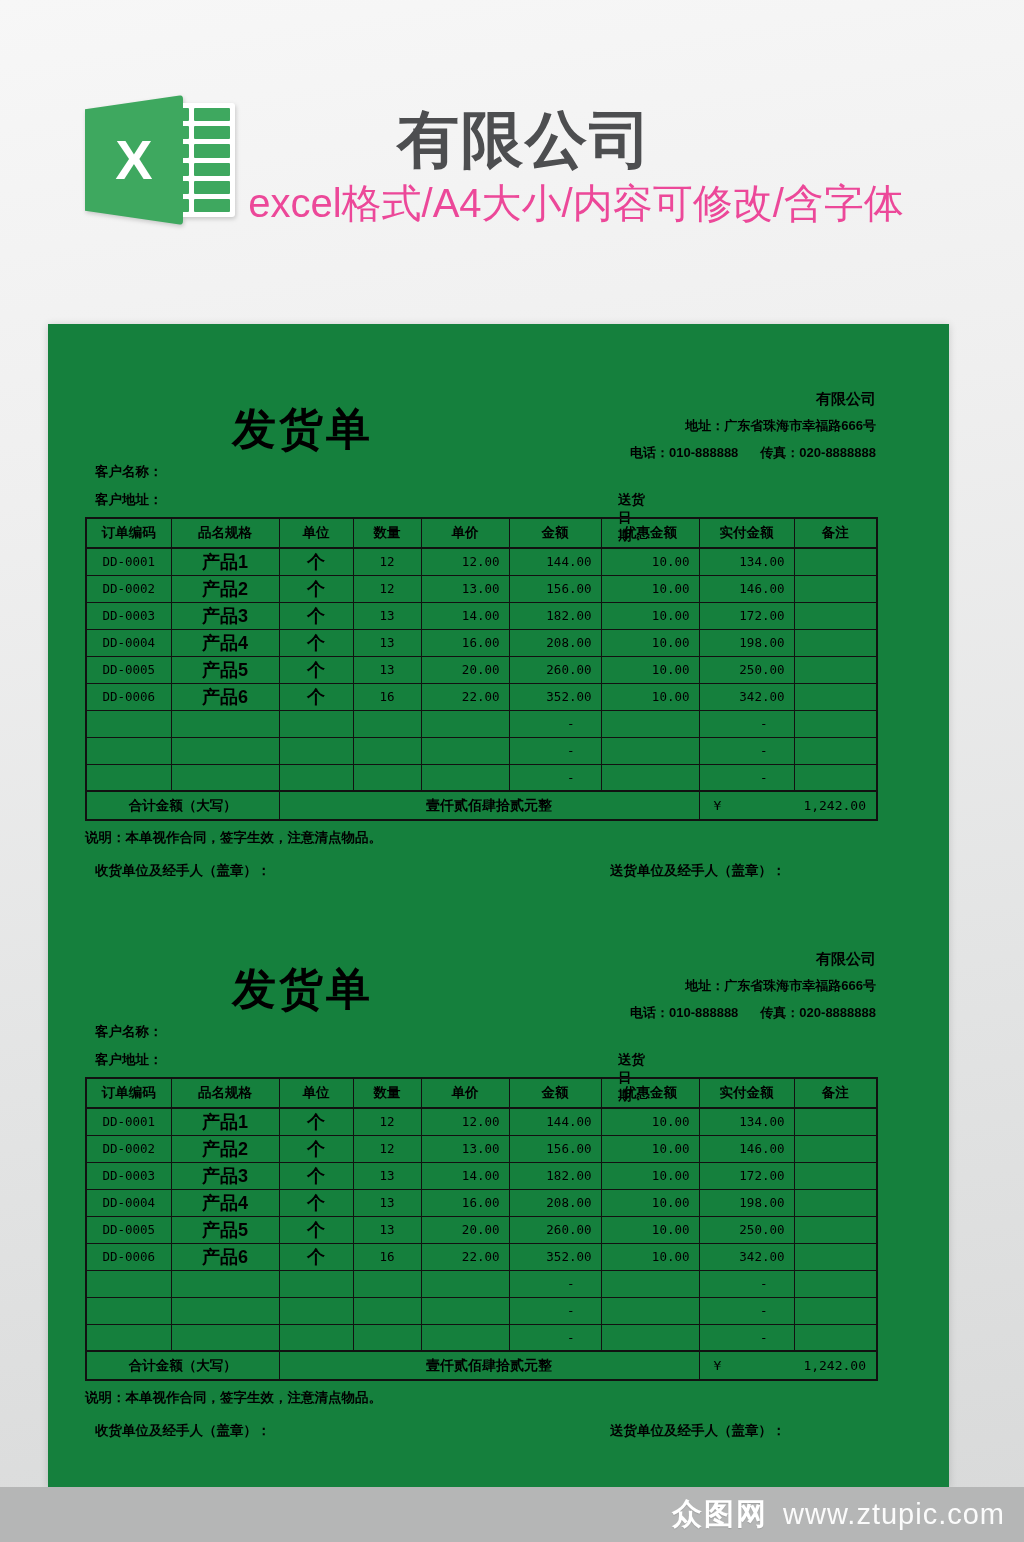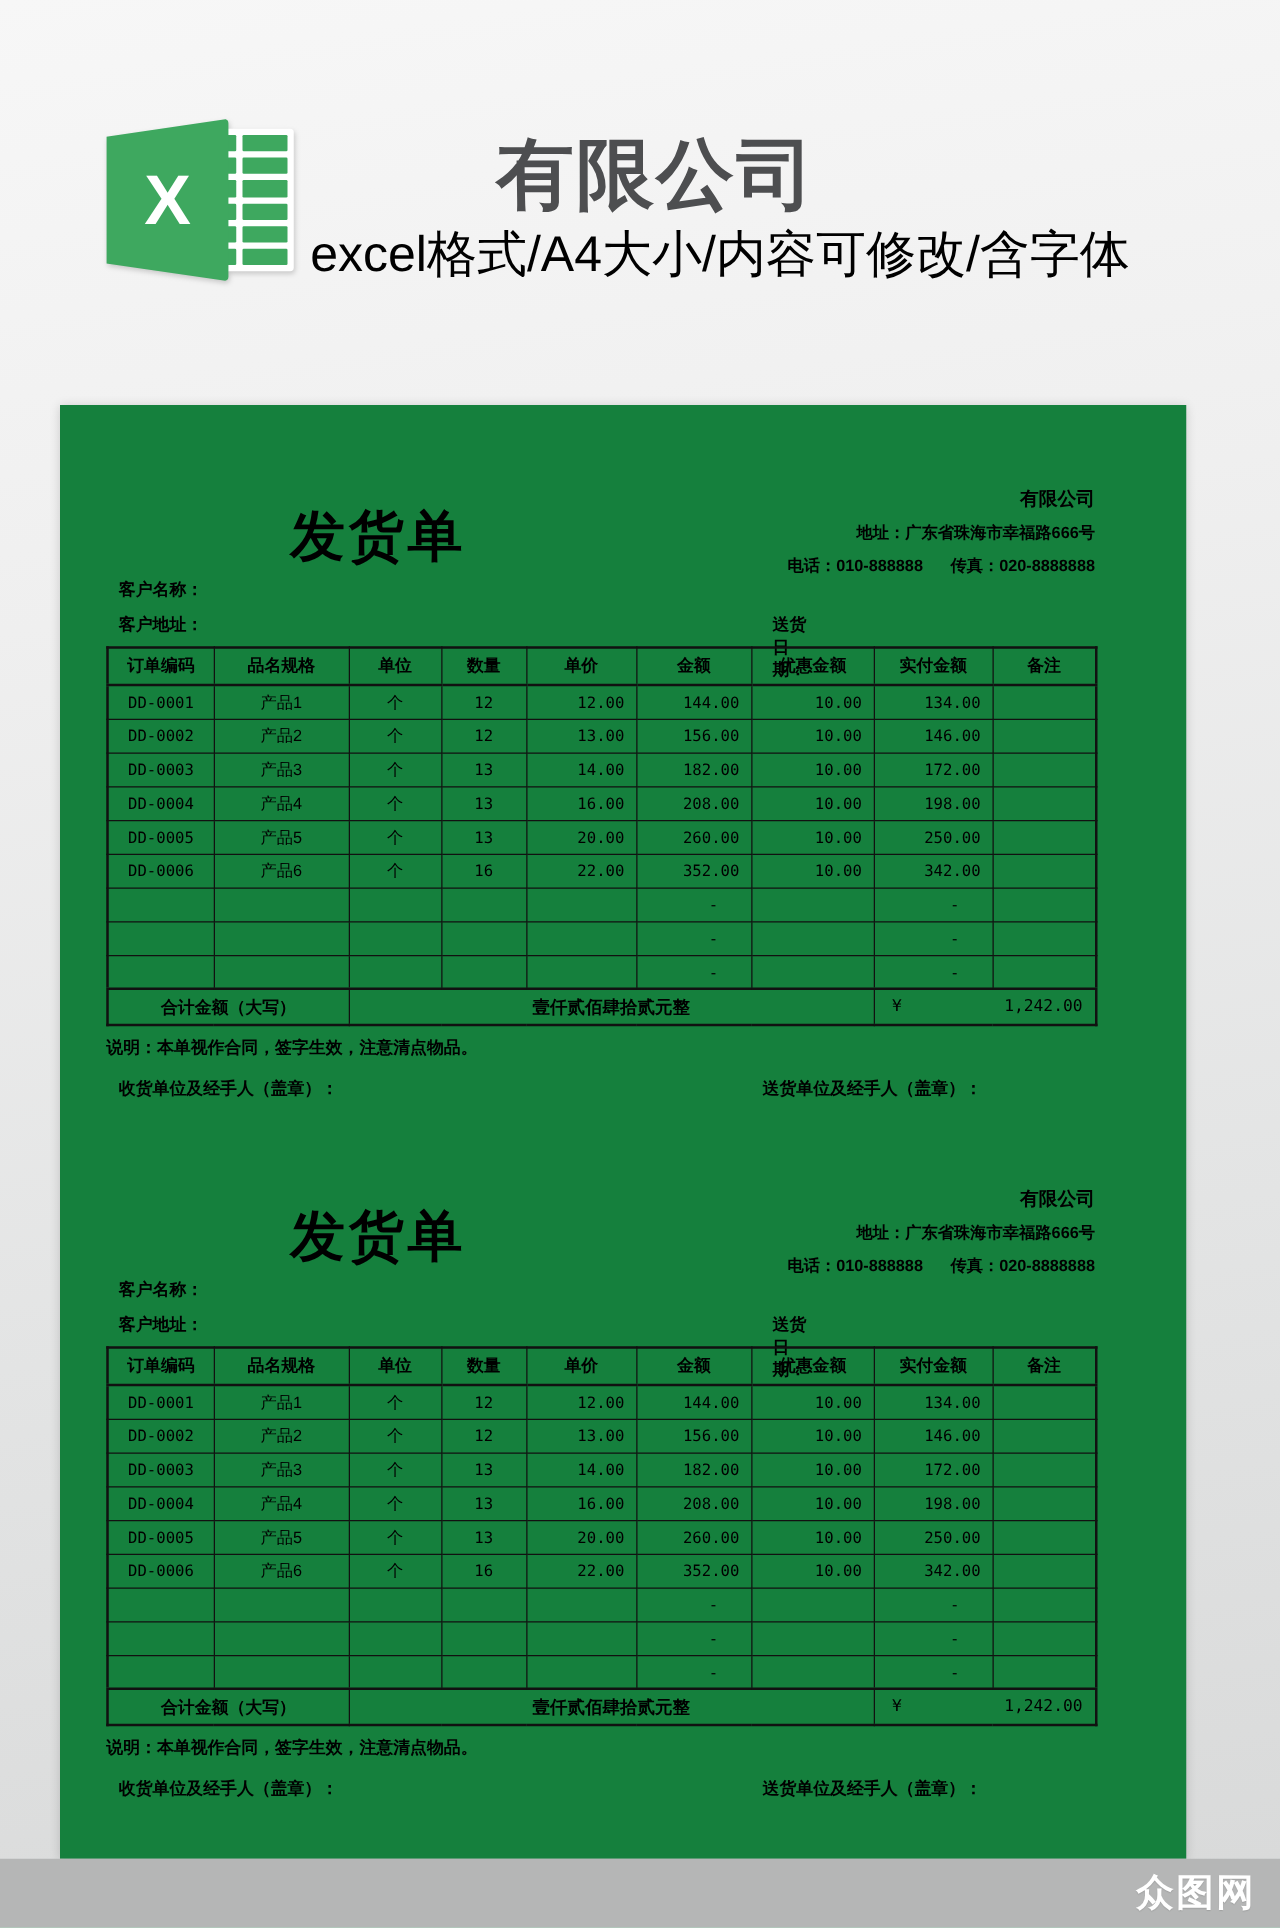--- a/index.html
+++ b/index.html
@@ -20,21 +20,21 @@
   .xl-grid i { background:var(--green); border-radius:1px; }
   .xl-book { position:absolute; left:0; top:0; width:98px; height:130px;
     background:var(--green); border-radius:4px;
     clip-path:polygon(0 11%,100% 0,100% 100%,0 89%);
     display:flex; align-items:center; justify-content:center; }
   .xl-book span { color:#fff; font-size:56px; font-weight:bold; line-height:1; }
 
   .banner-title { position:absolute; left:525px; top:98px; transform:translateX(-50%);
     font-size:62px; font-weight:bold; color:#4d4e50; letter-spacing:2px; white-space:nowrap; }
   .banner-subtitle { position:absolute; left:576px; top:176px; transform:translateX(-50%);
-    font-size:40px; color:#000000; white-space:nowrap; }
+    font-size:40px; color:#ec4899; white-space:nowrap; }
 
   
   .sheet { position:absolute; left:48px; top:324px; width:901px; height:1163px;
     background:#15803d; box-shadow:0 1px 8px rgba(0,0,0,.16); }
 
   .invoice { position:absolute; left:0; top:0; width:100%; height:560px; color:#000; }
   .invoice.second { top:560px; }
 
   .inv-title { position:absolute; left:184px; top:76px; font-size:44px; font-weight:bold;
     letter-spacing:3px; white-space:nowrap; }
@@ -52,21 +52,21 @@
     border-collapse:collapse; table-layout:fixed; border:2px solid var(--ink); }
   .inv-table th, .inv-table td { border:1px solid var(--ink); overflow:hidden; white-space:nowrap; }
   .inv-table thead tr { height:30px; }
   .inv-table tbody tr { height:27px;margin-left:16px; }
   .inv-table tfoot tr { height:29px; }
   .inv-table th { font-size:13.5px; font-weight:bold; border-bottom-width:2px; text-align:center; }
   .inv-table td { font-family:"DejaVu Sans Mono", monospace; font-size:12.5px; }
   td.ctr { text-align:center; }
   td.num { text-align:right; padding-right:9px; }
   td.num.dash { padding-right:26px; }
-  td.cjk { font-family:"Liberation Sans", sans-serif; font-weight:normal; font-size:13px; }
+  td.cjk { font-family:"Liberation Sans", sans-serif; font-weight:bold; font-size:18px; }
   .inv-table tfoot td { border-top:2px solid var(--ink); }
   td.t-label { font-family:Liberation Sans, sans-serif; font-weight:bold; font-size:13.5px; text-align:center; }
   td.t-words { font-family:"Liberation Sans", sans-serif; font-weight:bold; font-size:14px; text-align:center; }
   .amt-wrap { display:flex; justify-content:space-between; padding:0 10px 0 14px;
     font-size:13px; }
 
   .note  { position:absolute; left:37px; top:505px; font-size:13.5px; font-weight:bold; }
   .signs { position:absolute; left:0; top:538px; width:100%; font-size:13.5px; font-weight:bold; }
   .sign-left  { position:absolute; left:47px; white-space:nowrap; }
   .sign-right { position:absolute; left:562px; white-space:nowrap; }
@@ -430,13 +430,14 @@
     <div class="note">说明：本单视作合同，签字生效，注意清点物品。</div>
     <div class="signs">
       <span class="sign-left">收货单位及经手人（盖章）：</span>
       <span class="sign-right">送货单位及经手人（盖章）：</span>
     </div>
   </section>
   </main>
 
 <footer class="site-footer">
   <span class="wm-logo">众图网</span>
+  <span class="wm-url">www.ztupic.com</span>
 </footer>
 
 </body></html>

